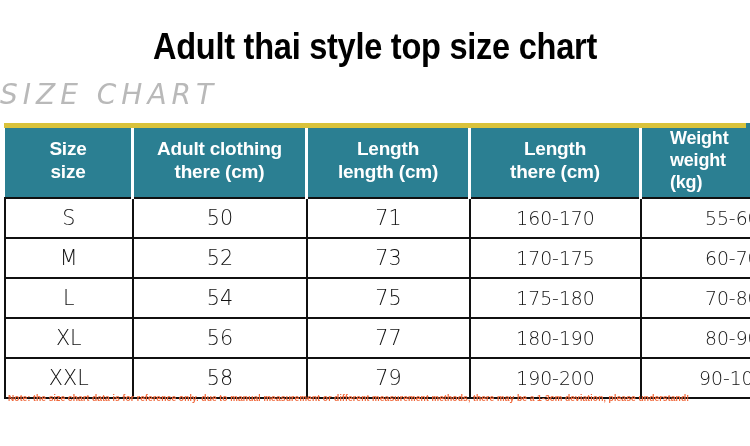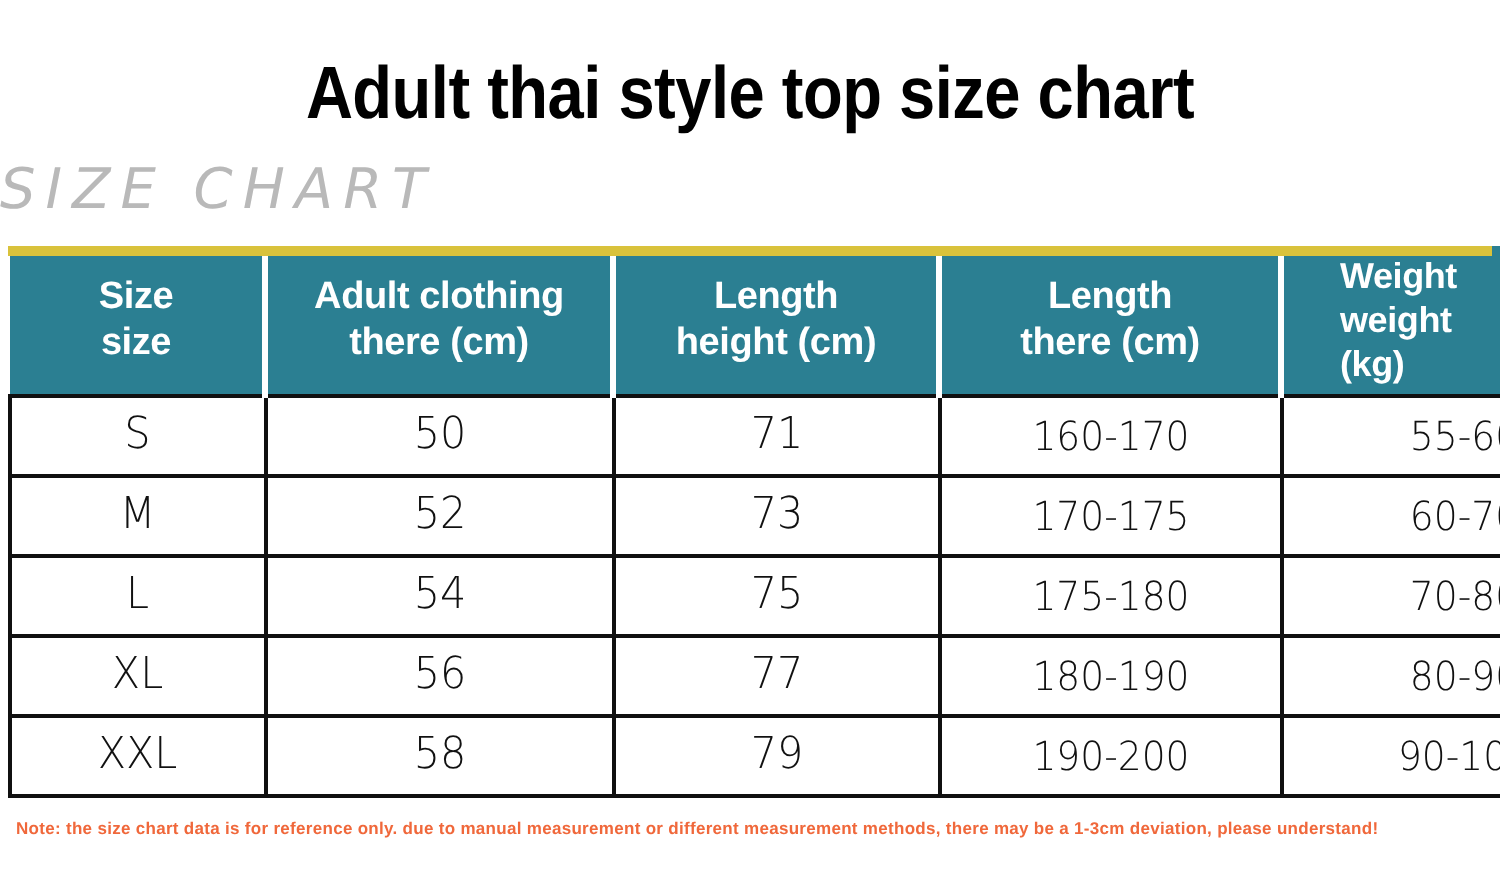--- a/index.html
+++ b/index.html
@@ -122,21 +122,21 @@
     transform: scaleX(0.94);
   }
   table.chart tbody td.range {
     font-size: 20px;
   }
 
   
   #footer-note {
     position: absolute;
     left: 8px;
-    top: 408px;
+    top: 392px;
     width: 740px;
     font-family: "Liberation Sans", sans-serif;
     font-weight: bold;
     font-size: 8.5px;
     line-height: 12px;
     color: #f0683b;
     letter-spacing: 0.15px;
     white-space: nowrap;
   }
 </style>
@@ -157,21 +157,21 @@
         <th class="col-size" style="width:118px;">
           <span>Size</span><br>
           <span>size</span>
         </th>
         <th class="col-bust" style="width:163px;">
           <span>Adult clothing</span><br>
           <span>there (cm)</span>
         </th>
         <th class="col-length" style="width:152px;">
           <span>Length</span><br>
-          <span>height (cm)</span>
+          <span>length (cm)</span>
         </th>
         <th class="col-height" style="width:160px;">
           <span>Length</span><br>
           <span>there (cm)</span>
         </th>
         <th class="col-weight" style="width:149px;">
           <span>Weight</span><br>
           <span>weight</span><br>
           <span>(kg)</span>
         </th>

